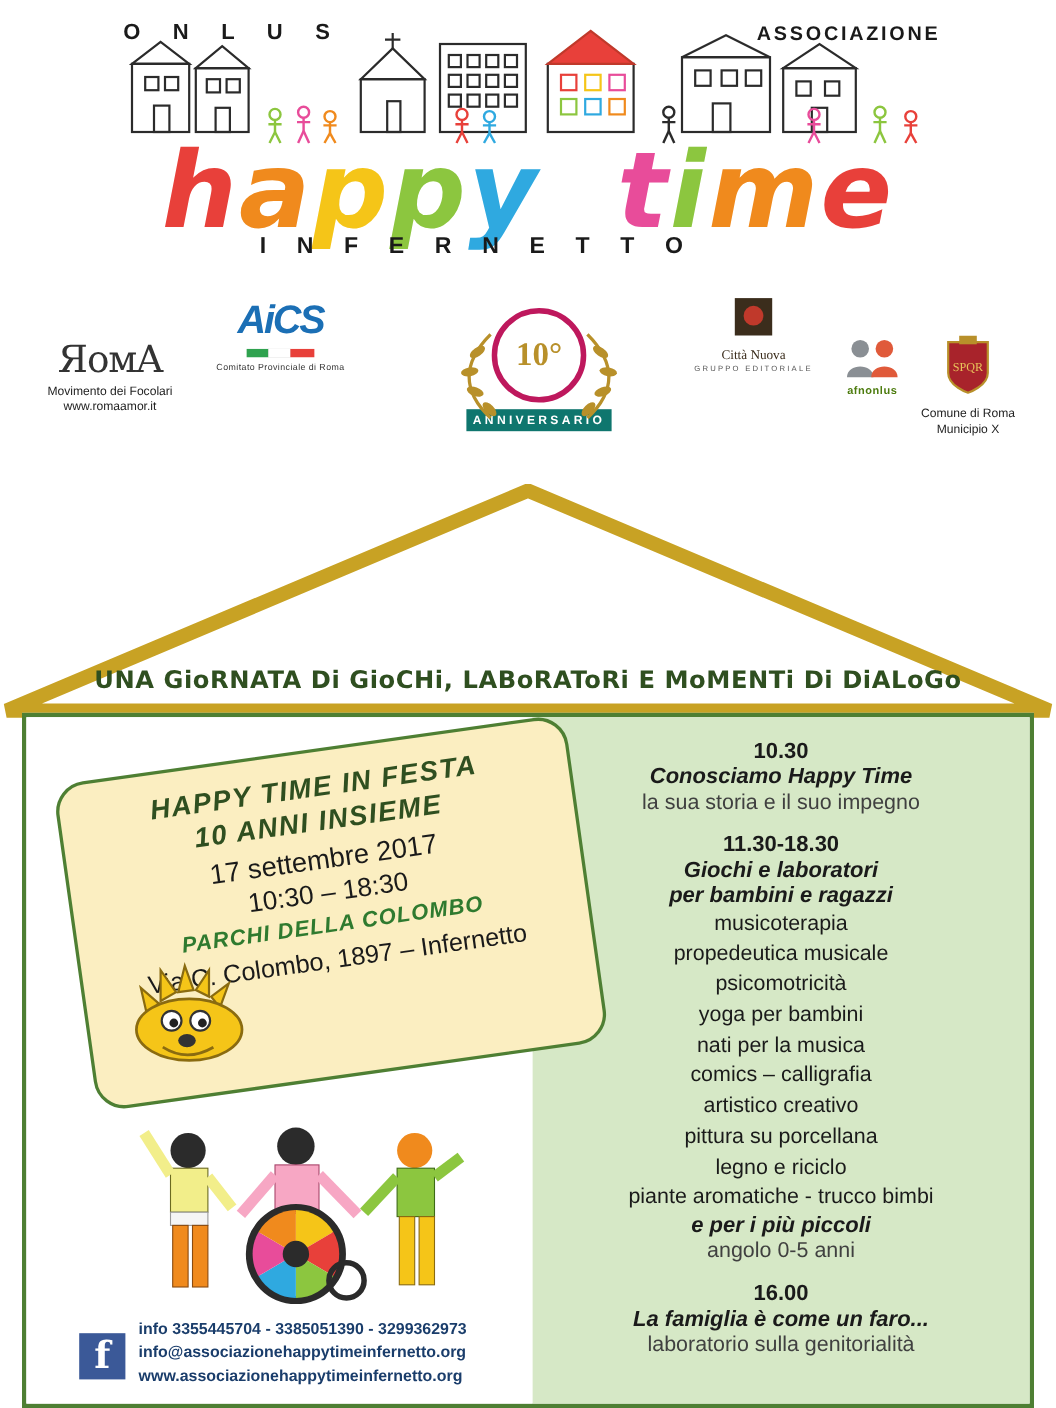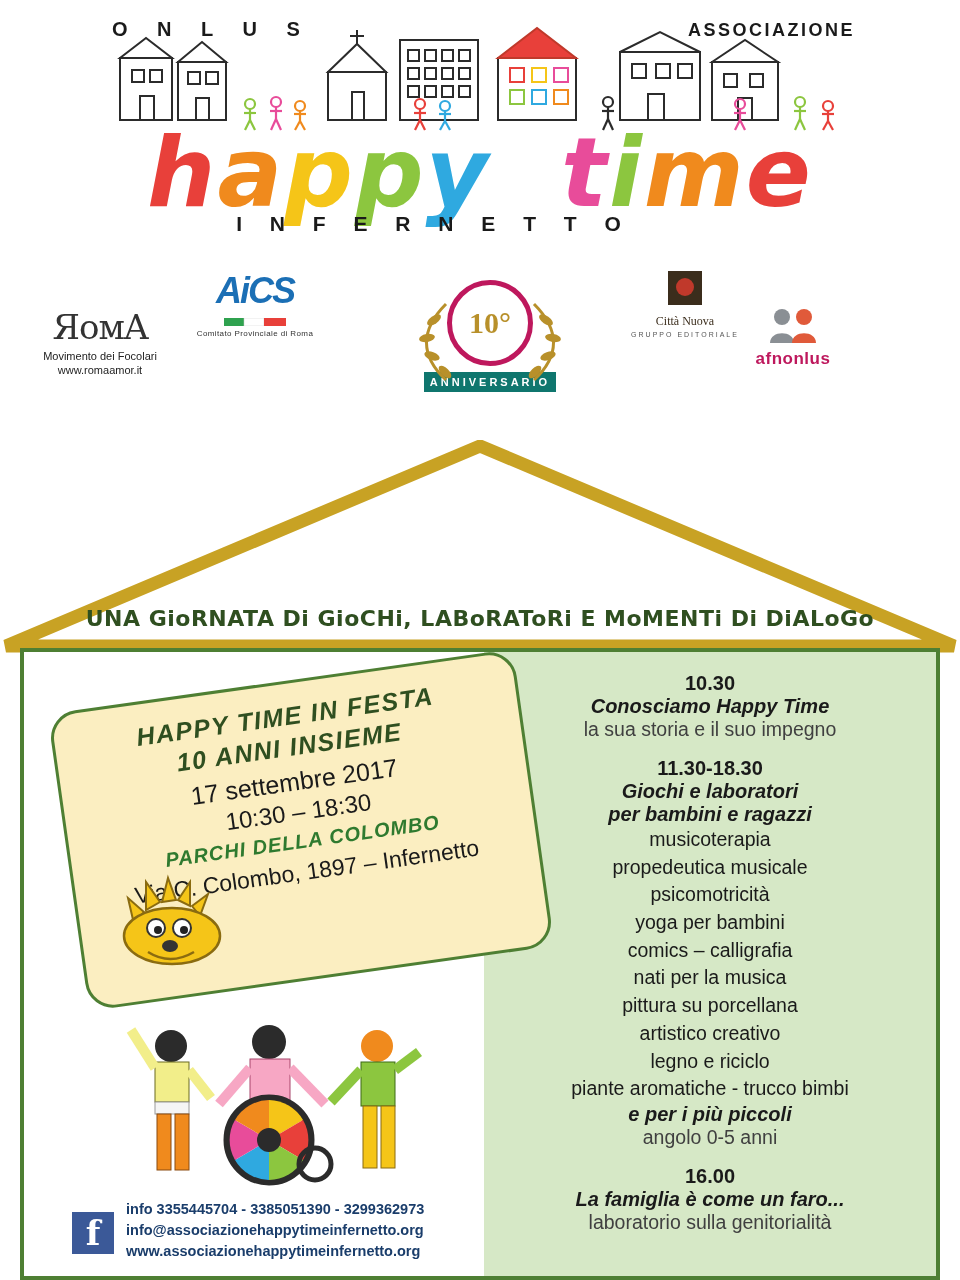--- a/index.html
+++ b/index.html
@@ -44,21 +44,21 @@
   .sp-aics { left: 185px; top: 18px; width: 140px; }
   .sp-cn   { left: 620px; top: 15px; width: 130px; }
   .sp-afn  { left: 738px; top: 55px; width: 110px; }
   .sp-mun  { left: 800px; top: 55px; width: 160px; }
   .sp-mun .txt { margin-top: 6px; }
 
   .aics-logo { font-size: 36px; font-weight: 700; font-style: italic; color:#1b6fb5; letter-spacing:-2px; }
   .aics-sub { font-size: 8px; color:#333; letter-spacing: .4px; }
   .cn-sub { font-size: 12px; color:#3b2d1c; font-family:"Liberation Serif", serif; }
   .cn-sub2 { font-size: 7px; letter-spacing: 2px; color:#555; }
-  .afn-label { color:#be185d; font-weight:700; font-size: 17px; letter-spacing:.5px; }
+  .afn-label { color:#4d7c0f; font-weight:700; font-size: 10px; letter-spacing:.5px; }
 
   .anniversary {
     position: absolute; left: 400px; top: 18px; width: 180px; height: 160px; text-align:center;
   }
   .ann-circle {
     width: 86px; height: 86px; border-radius: 50%; border: 5px solid #be185d;
     margin: 12px auto 0; display:flex; align-items:center; justify-content:center;
     color:#b8902a; font-size: 30px; font-weight: 700; font-family:"Liberation Serif", serif;
   }
   .ann-ribbon {
@@ -309,20 +309,31 @@
   <div class="sponsor sp-afn">
     <svg width="62" height="40" viewBox="0 0 62 40">
       <circle cx="20" cy="12" r="8" fill="#8a8f94"></circle>
       <path d="M8,38 C8,25 32,25 32,38 Z" fill="#8a8f94"></path>
       <circle cx="42" cy="12" r="8" fill="#e05a3a"></circle>
       <path d="M30,38 C30,25 54,25 54,38 Z" fill="#e05a3a"></path>
     </svg>
     <div class="afn-label">afnonlus</div>
   </div>
 
+  <div class="sponsor sp-mun">
+    <svg width="44" height="54" viewBox="0 0 44 54">
+      <path d="M4,6 L40,6 L40,34 C40,46 22,52 22,52 C22,52 4,46 4,34 Z" fill="#a8232b" stroke="#b8902a" stroke-width="2"></path>
+      <text x="22" y="32" font-size="11" fill="#e8c25a" text-anchor="middle" font-family="Liberation Serif, serif">SPQR</text>
+      <rect x="14" y="0" width="16" height="8" fill="#b8902a"></rect>
+    </svg>
+    <div class="txt">
+      <div>Comune di Roma</div>
+      <div>Municipio X</div>
+    </div>
+  </div>
 </div>
 
 <div class="house">
   <svg class="roof" viewBox="0 0 960 215" preserveAspectRatio="none">
     <polygon points="480,6 954,206 6,206" fill="none" stroke="#c8a224" stroke-width="13"></polygon>
   </svg>
   <div class="tagline">UNA GioRNATA Di GioCHi, LABoRAToRi E MoMENTi Di DiALoGo</div>
 
   <div class="body-box">
 
@@ -418,24 +429,24 @@
 
       <div>
         <div class="r-time">11.30-18.30</div>
         <div class="r-bold-it">Giochi e laboratori</div>
         <div class="r-bold-it">per bambini e ragazzi</div>
         <div class="r-list">
           <div>musicoterapia</div>
           <div>propedeutica  musicale</div>
           <div>psicomotricità</div>
           <div>yoga per bambini</div>
+          <div>nati per la musica</div>
           <div>comics – calligrafia</div>
-          <div>nati per la musica</div>
+          <div>artistico creativo</div>
           <div>pittura su porcellana</div>
-          <div>artistico creativo</div>
           <div>legno e riciclo</div>
           <div>piante aromatiche - trucco bimbi</div>
         </div>
         <div class="r-bold-it">e per i più piccoli</div>
         <div class="r-norm">angolo 0-5 anni</div>
       </div>
 
       <div class="r-gap"></div>
 
       <div>

